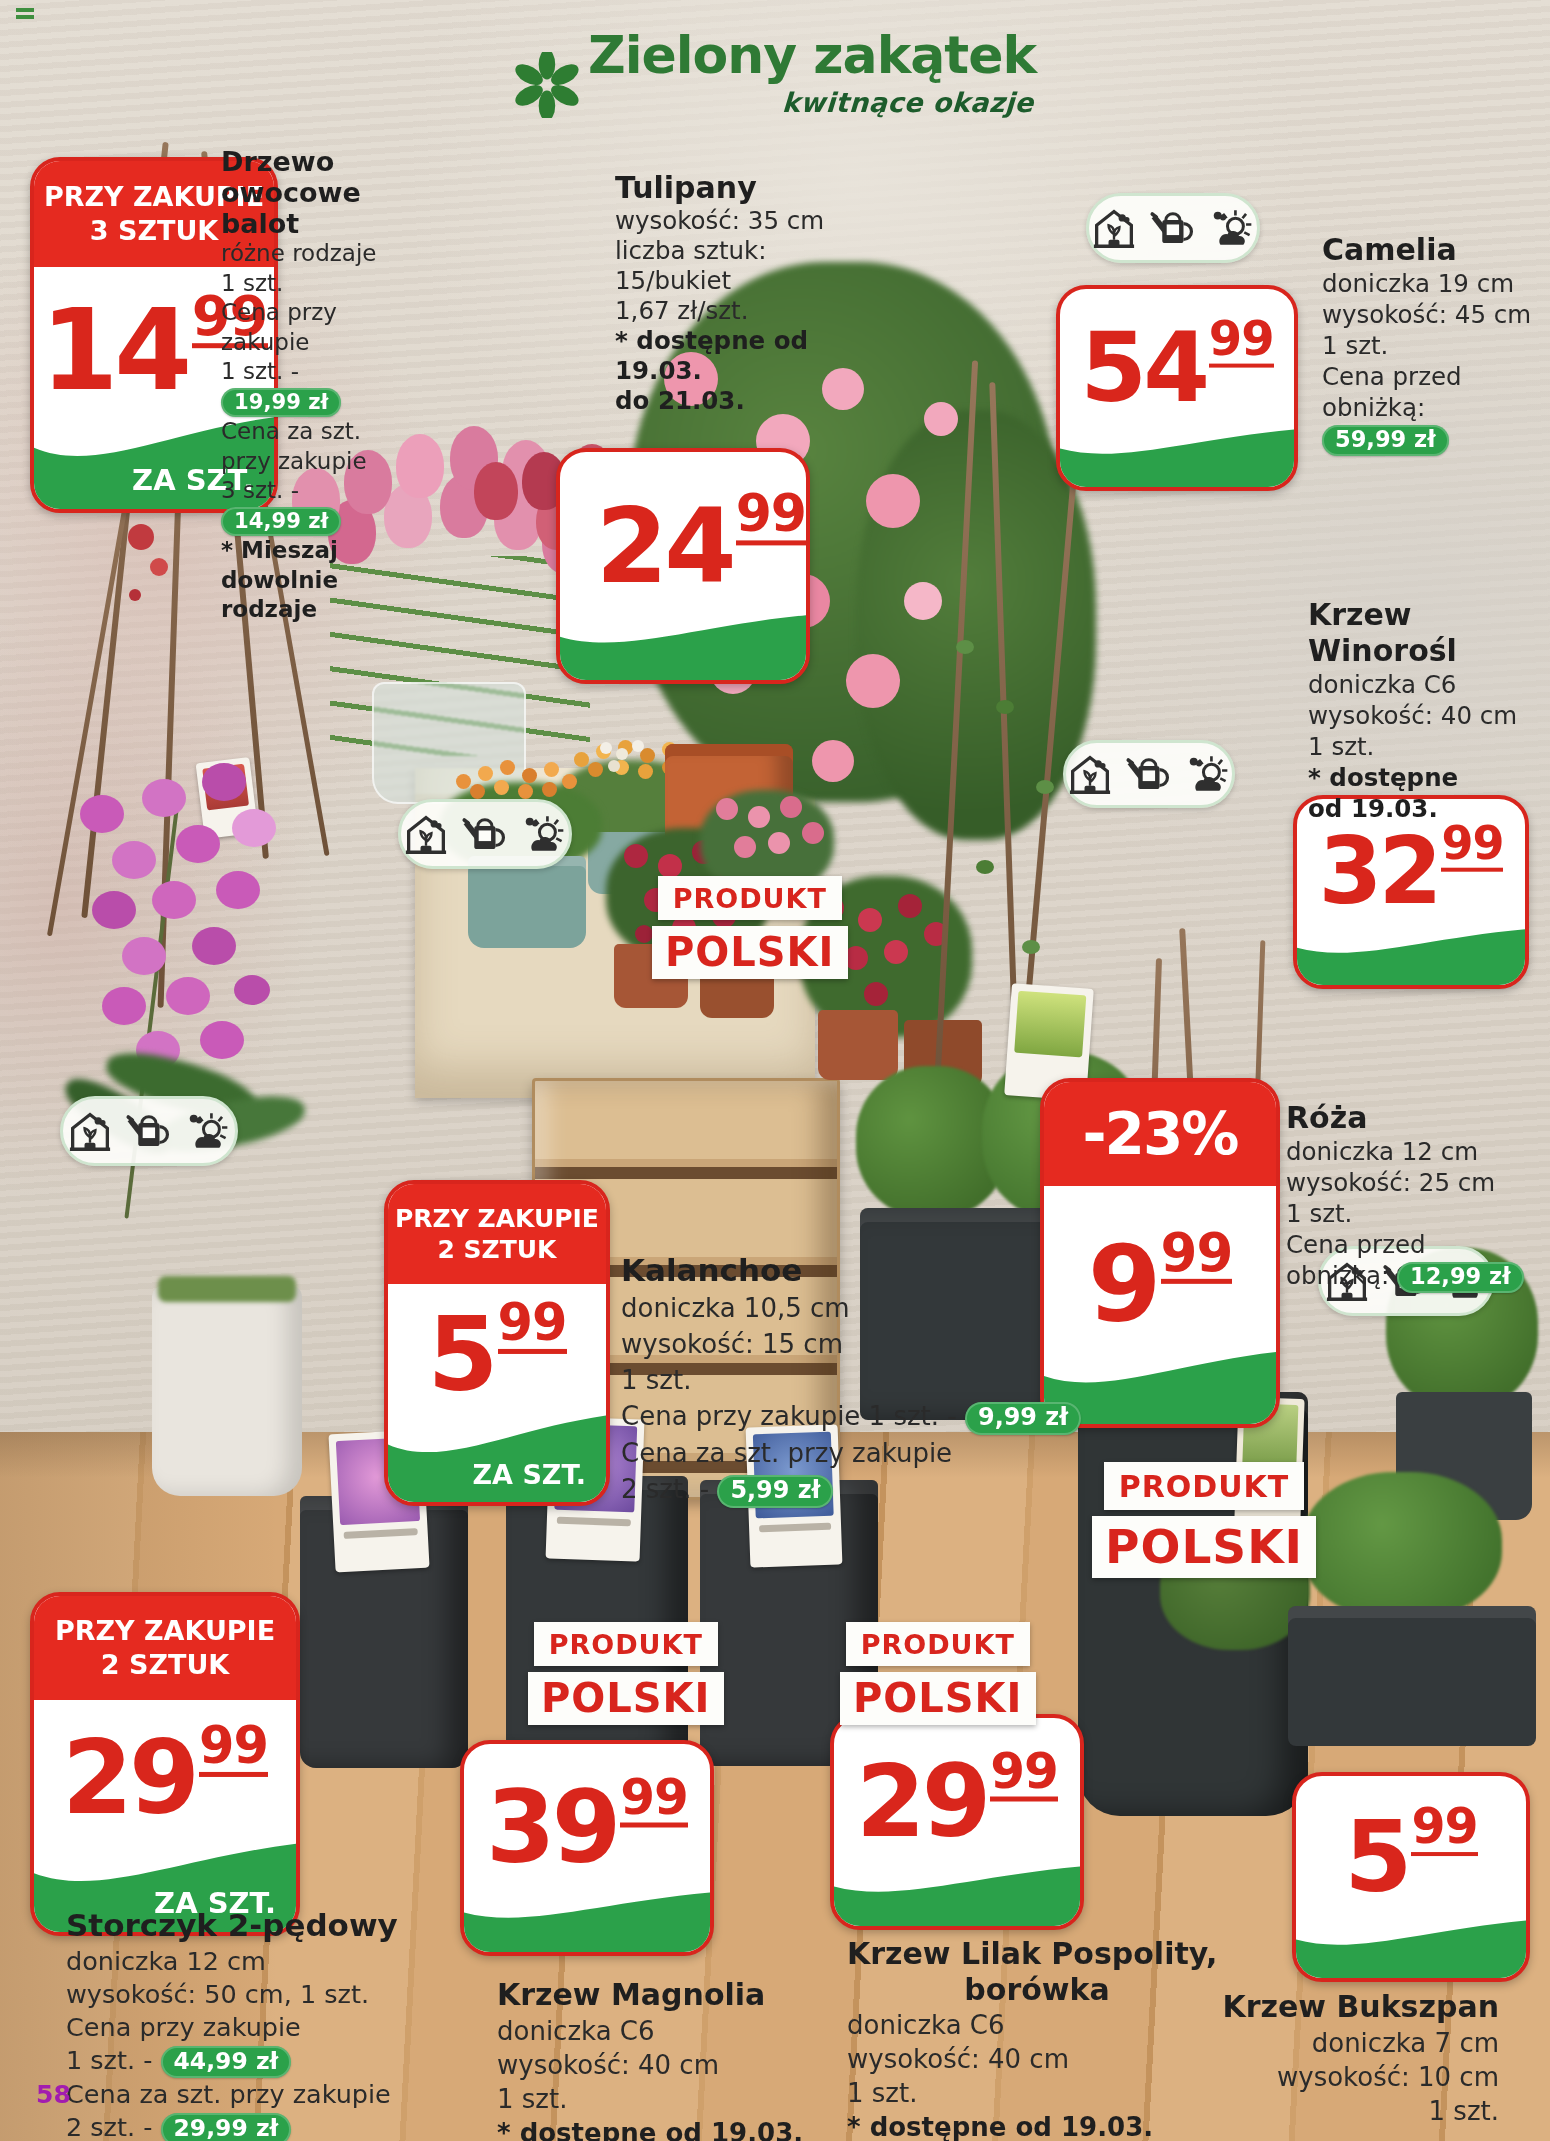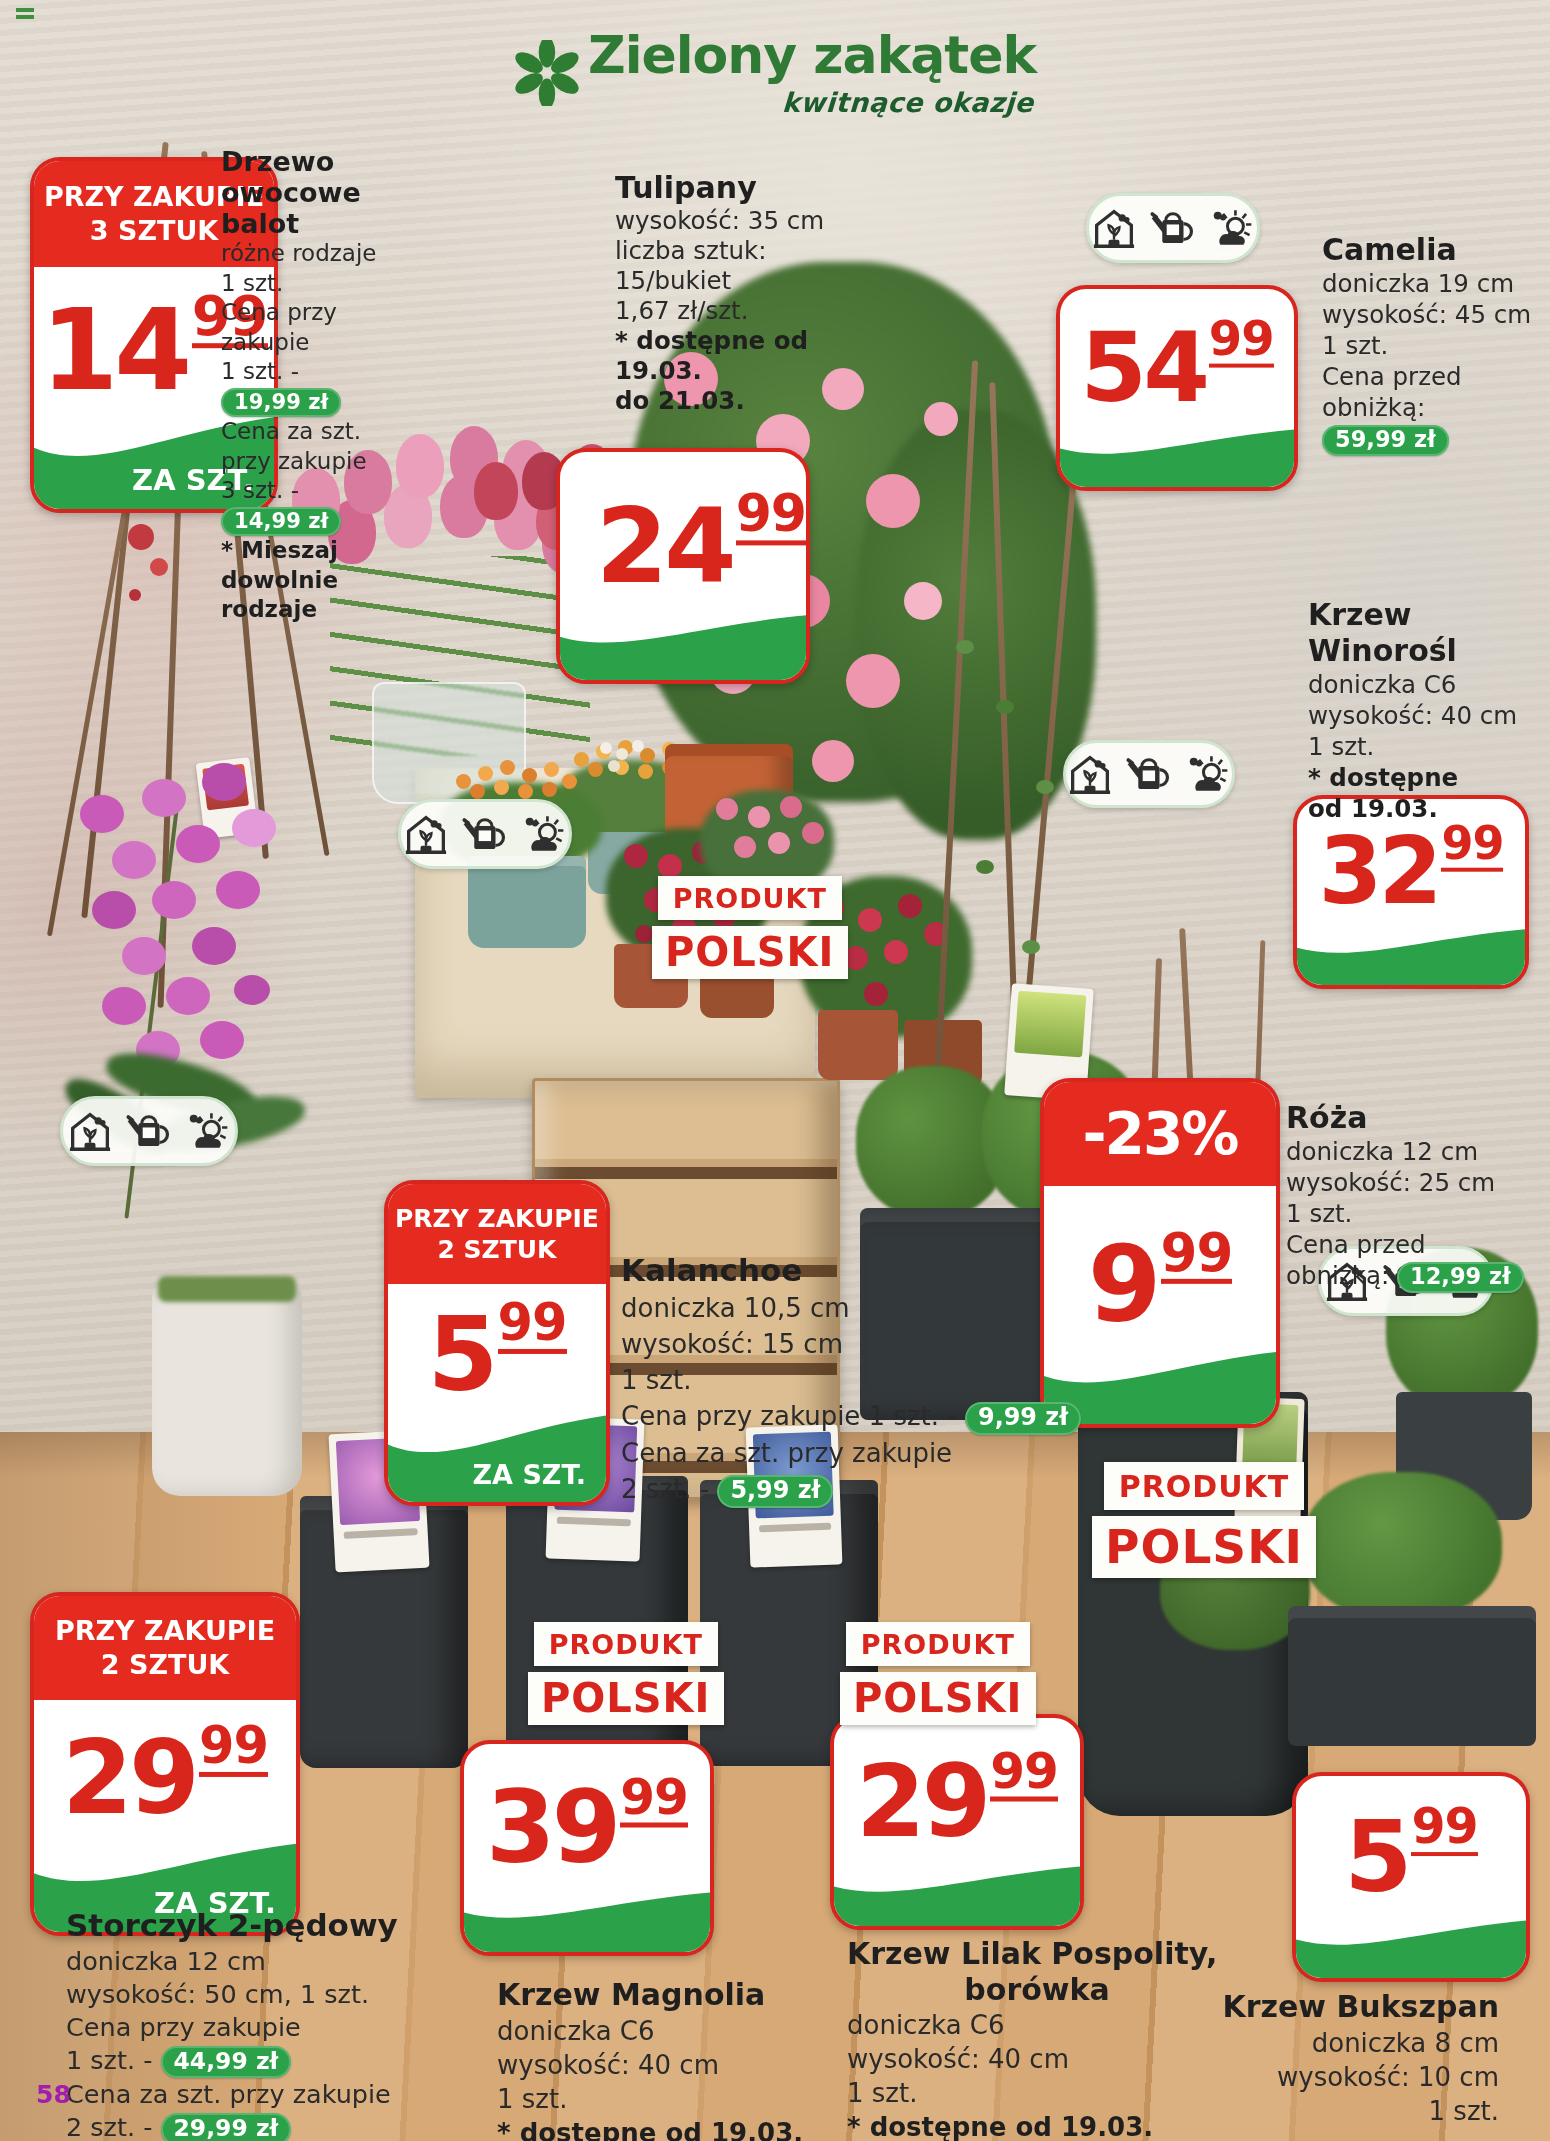--- a/index.html
+++ b/index.html
@@ -18,21 +18,21 @@
   .floor{left:0;top:1432px;width:1550px;height:709px;
     background:
       linear-gradient(90deg, rgba(90,60,30,.18), rgba(90,60,30,0) 18%),
       repeating-linear-gradient(93deg,#dcb181 0 140px,#cfa06b 140px 146px,#d7a977 146px 290px,#c4935d 290px 296px),
       #d2a672;}
   .floor-shadow{left:0;top:1432px;width:1550px;height:46px;
     background:linear-gradient(180deg,rgba(70,50,30,.22),rgba(70,50,30,0));}
   .corner-mark{left:16px;top:8px;width:18px;height:4px;background:#3f8f3f;
     box-shadow:0 7px 0 #3f8f3f;}
   
-  .logo{left:50%;top:28px;transform:translateX(-50%);display:flex;gap:8px;align-items:center;z-index:7;}
+  .logo{left:50%;top:28px;transform:translateX(-50%);display:flex;gap:8px;align-items:flex-end;z-index:7;}
   .logo-title{font-size:52px;font-weight:800;color:#2f7a35;letter-spacing:-1px;line-height:1.05;}
   .logo-tag{font-size:27px;font-weight:800;font-style:italic;color:#1d5c2c;
     transform:skewX(-6deg);text-align:right;margin-top:4px;letter-spacing:.5px;}
   .logo-col{display:flex;flex-direction:column;align-items:flex-end;}
   
   .badge{position:absolute;border:4px solid #d8251d;border-radius:30px;background:#fff;
     overflow:hidden;display:flex;flex-direction:column;z-index:6;box-shadow:0 3px 8px rgba(0,0,0,.25);}
   .b-top{background:#e52a20;color:#fff;text-align:center;font-weight:800;
     display:flex;flex-direction:column;justify-content:center;}
   .b-top div{line-height:1.25;}
@@ -611,19 +611,19 @@
     <div class="pname" style="font-size:30px;line-height:36px;">Krzew Lilak Pospolity,</div>
     <div class="pname" style="font-size:30px;line-height:36px;text-align:center;">borówka</div>
     <div class="pline">doniczka C6</div>
     <div class="pline">wysokość: 40 cm</div>
     <div class="pline">1 szt.</div>
     <div class="pnote">* dostępne od 19.03.</div>
   </div>
 
   <div class="pblock" style="right:51px;top:1988px;width:330px;font-size:26px;line-height:34px;text-align:right;">
     <div class="pname" style="font-size:30px;line-height:38px;">Krzew Bukszpan</div>
-    <div class="pline">doniczka 8 cm</div>
+    <div class="pline">doniczka 7 cm</div>
     <div class="pline">wysokość: 10 cm</div>
     <div class="pline">1 szt.</div>
   </div>
 
   <div class="d pagenum">58</div>
 </div>
 
 </body></html>

